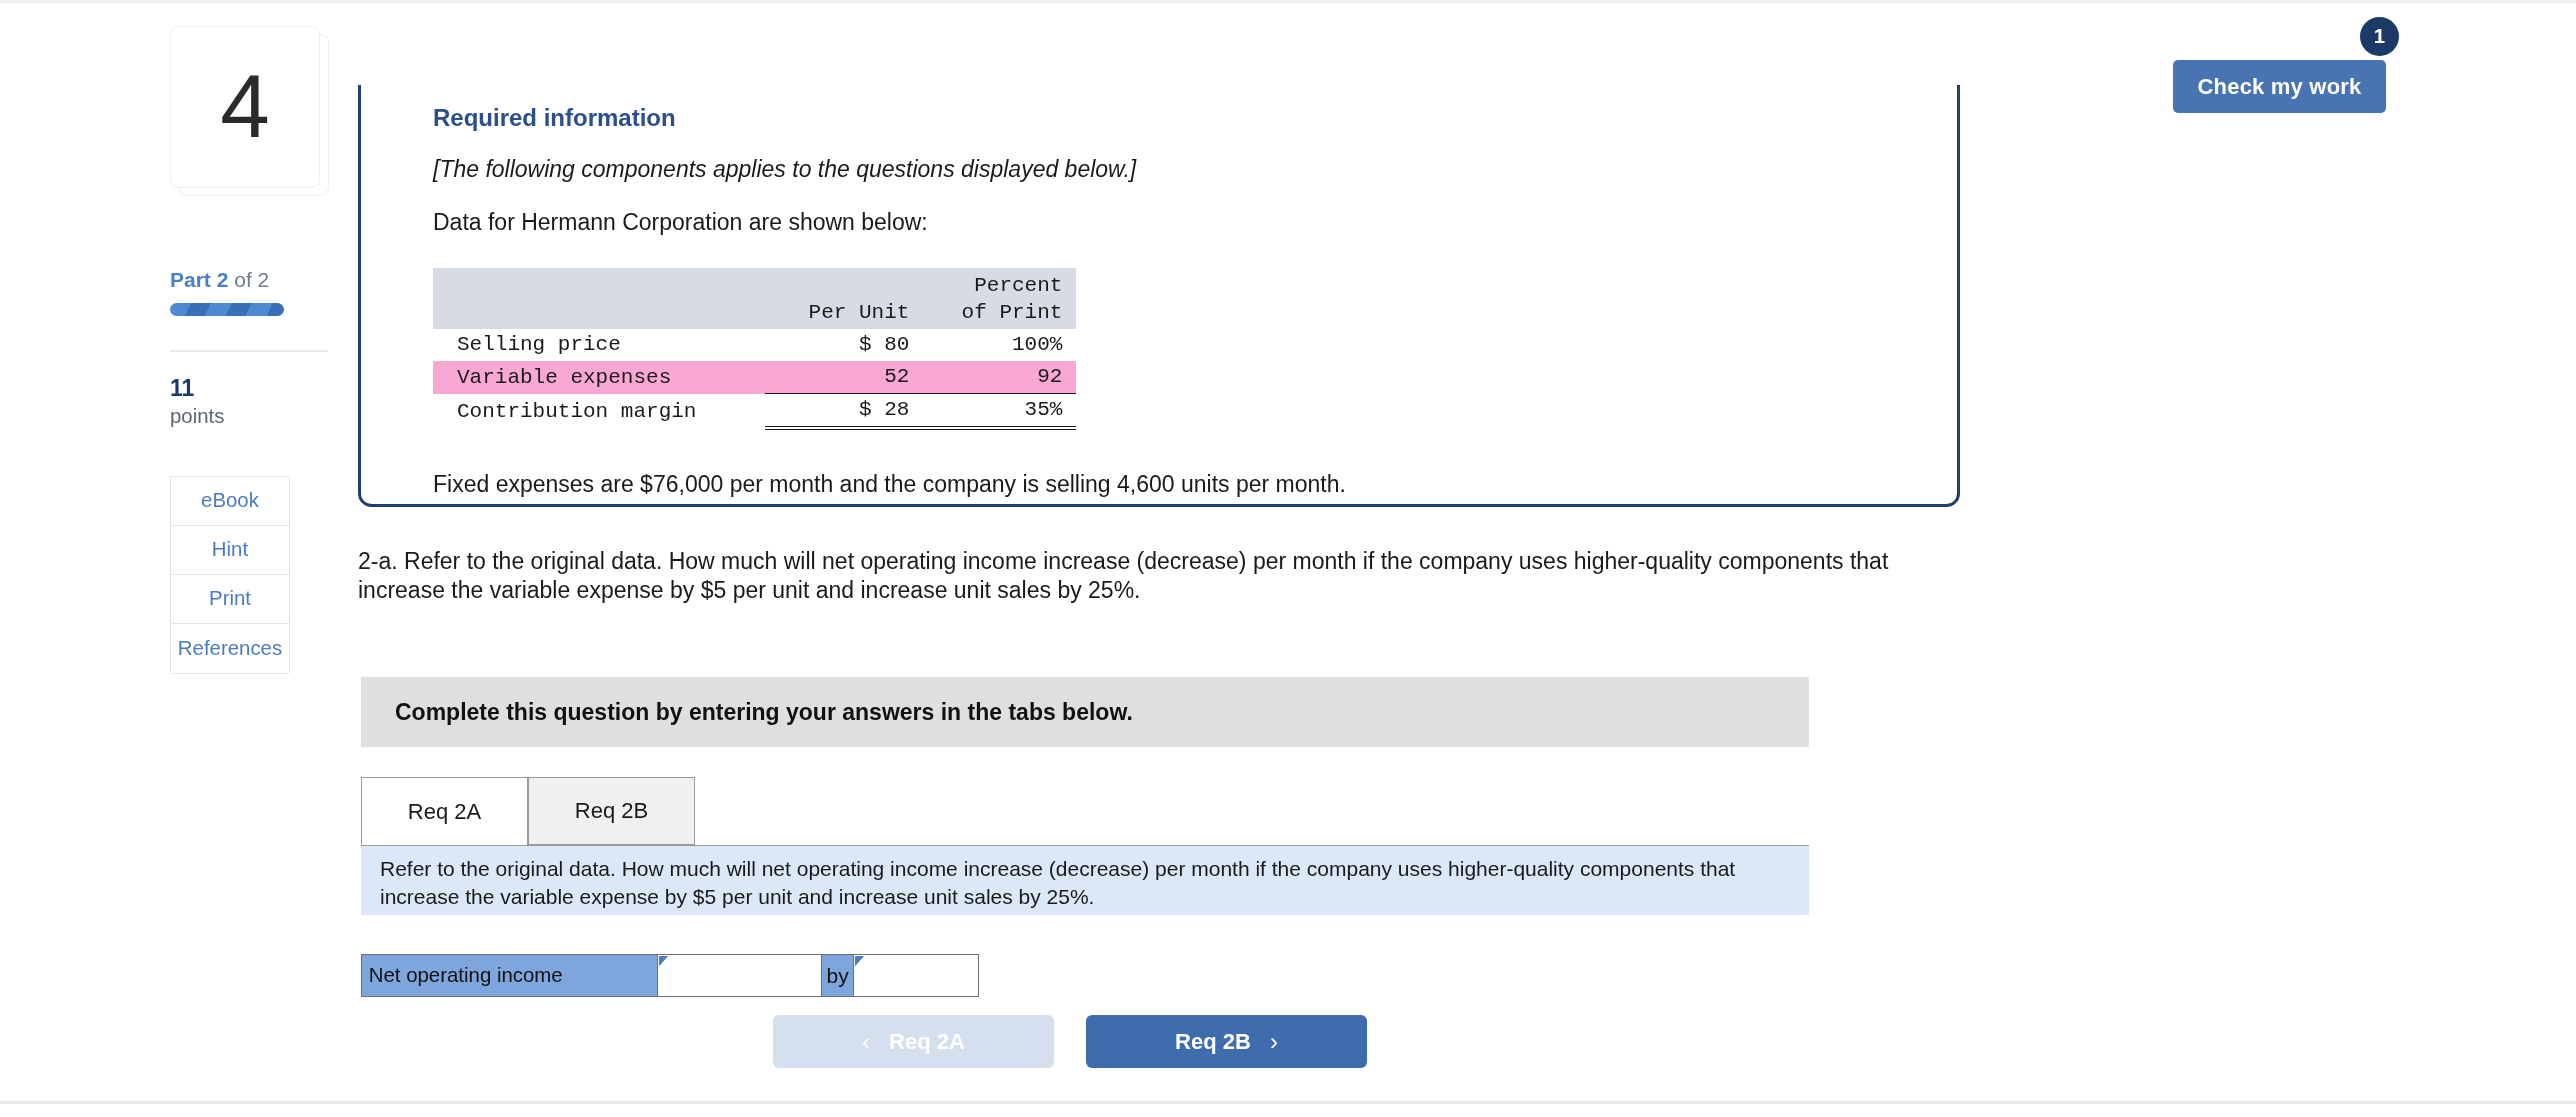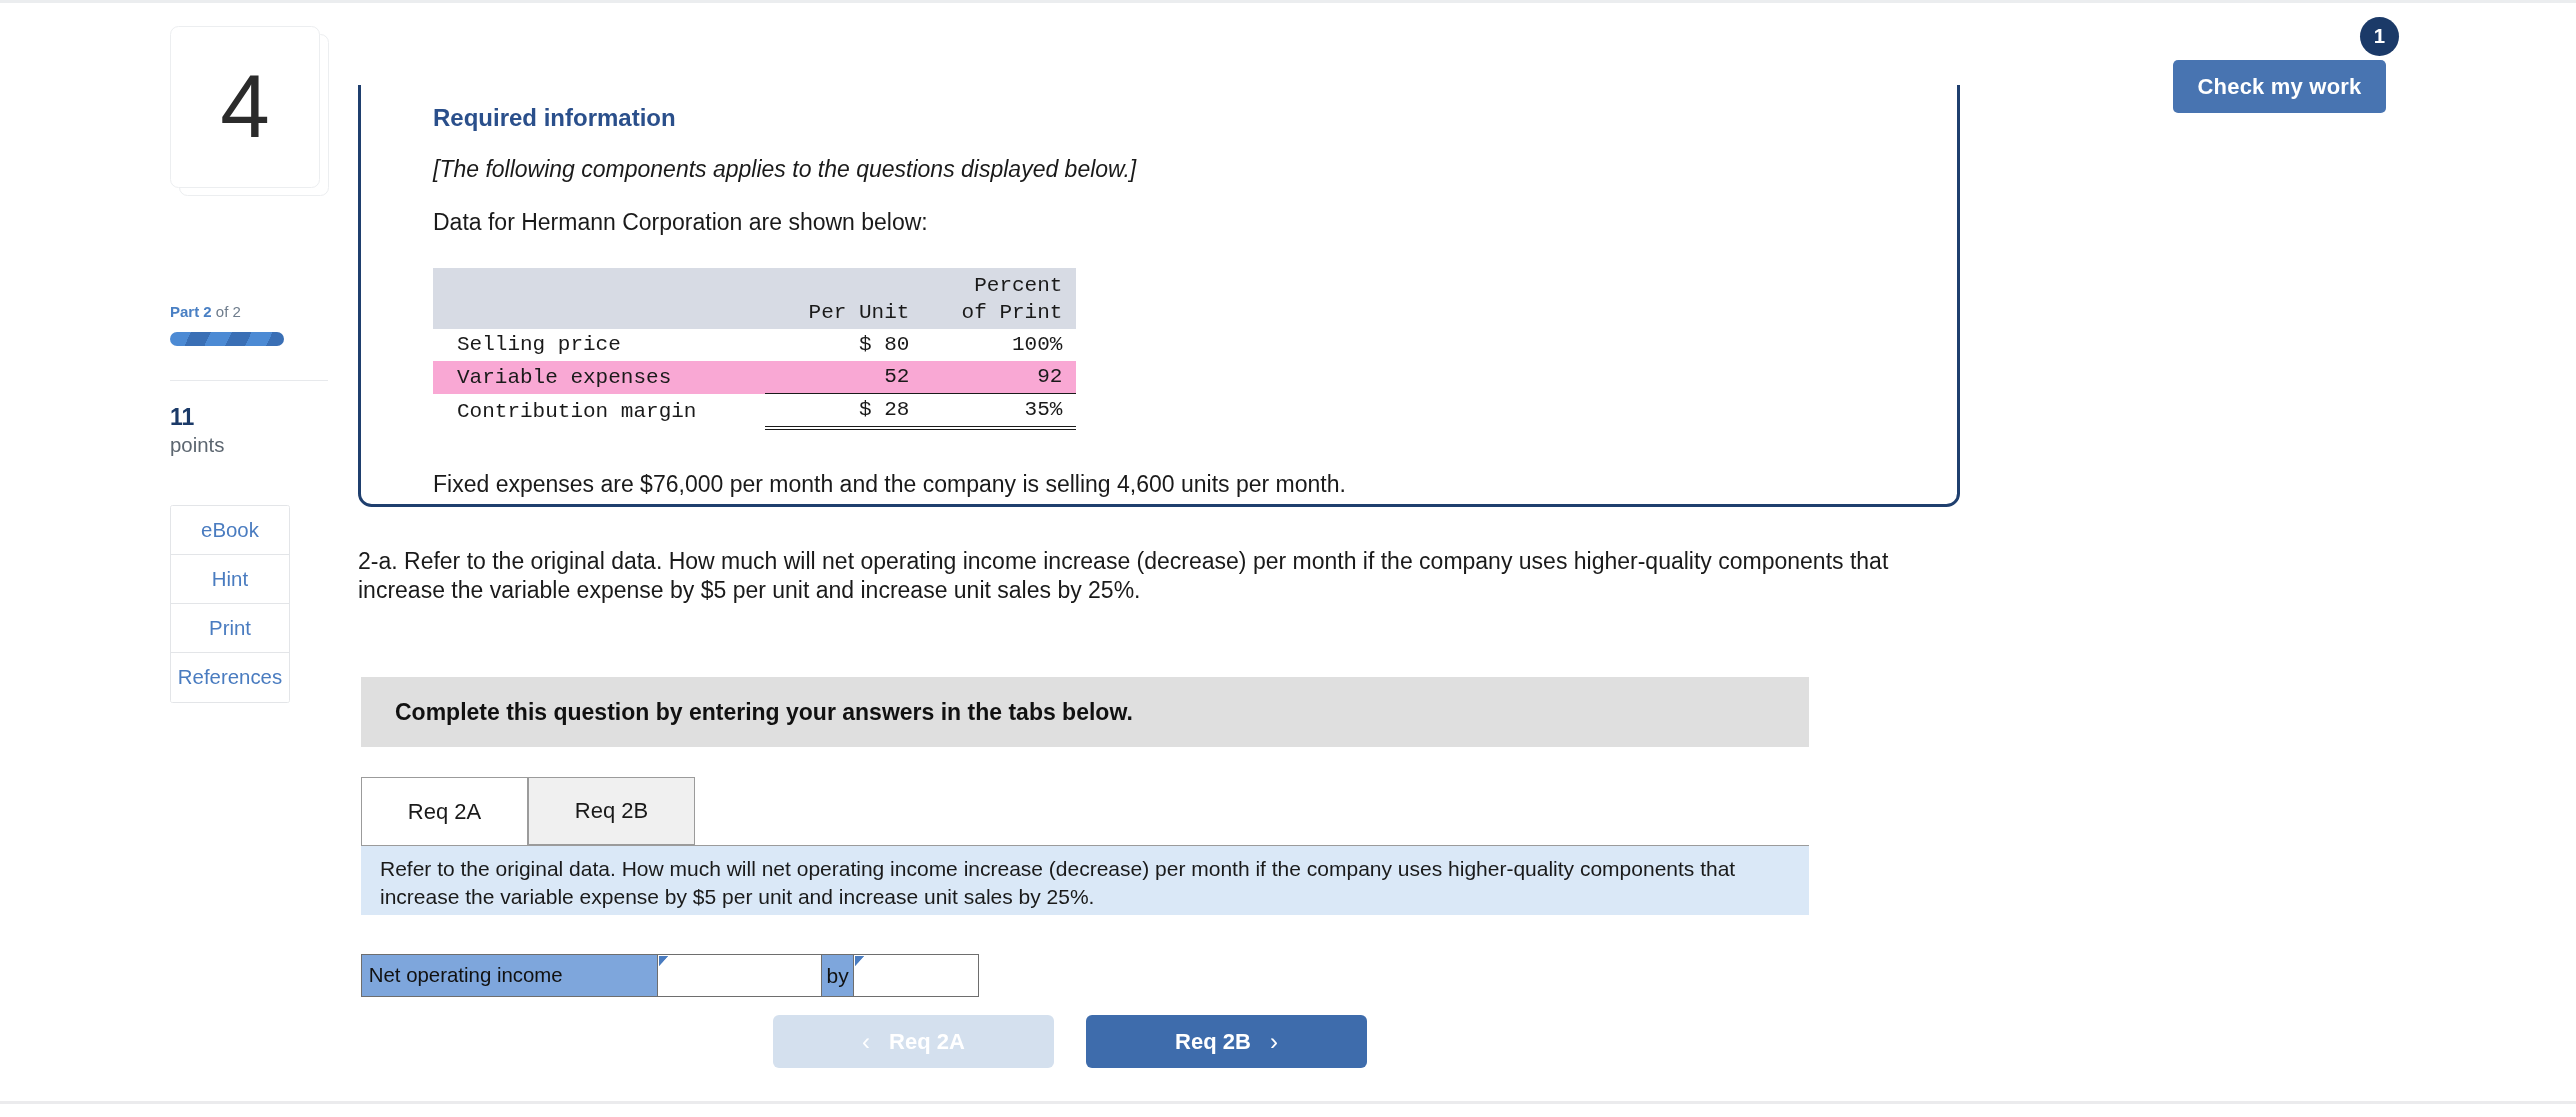--- a/index.html
+++ b/index.html
@@ -74,22 +74,22 @@
     background: #ffffff;
     border: 1.7px solid #eceef0;
     border-radius: 8.5px;
     display: flex; align-items: center; justify-content: center;
   }
   .qcard-num {
     font-size: 89px; font-weight: 500;
     color: #2b2b2b; line-height: 1;
   }
   .part-label {
-    margin-top: 108px;
-    font-size: 15px; color: #4a80c4;
+    margin-top: 72px;
+    font-size: 21px; color: #4a80c4;
     line-height: 1.1; white-space: nowrap;
   }
   .part-label b { font-weight: bold; color: #4a80c4; }
   .part-label .of { color: #6e7c8c; font-weight: normal; }
   .progress {
     margin-top: 12px;
     width: 114px; height: 13.6px;
     border-radius: 7.7px;
     background: repeating-linear-gradient(
       115deg,

